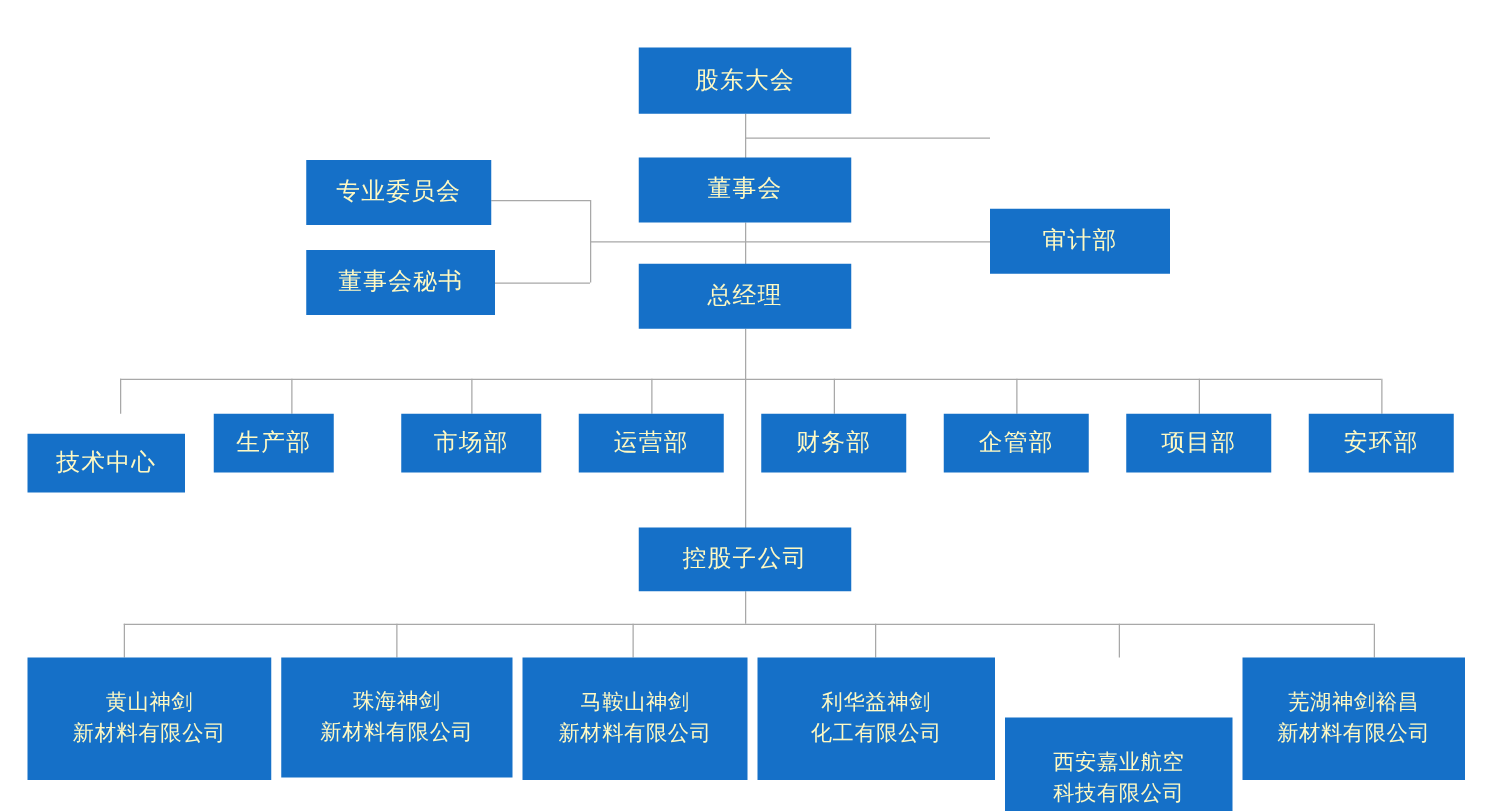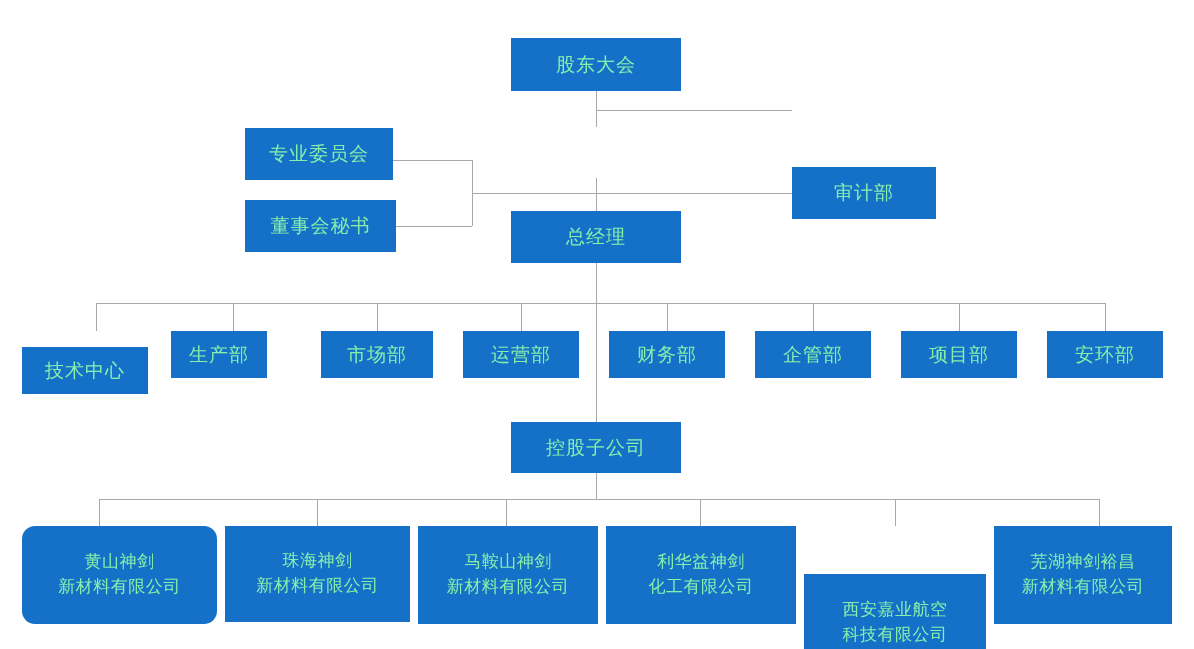--- a/index.html
+++ b/index.html
@@ -13,21 +13,21 @@
   #org-canvas {
     position: relative;
     width: 1194px;
     height: 649px;
     background: #ffffff;
     overflow: hidden;
   }
   .node {
     position: absolute;
     background: #1570c8;
-    color: #86efac;
+    color: #fef9c3;
     display: flex;
     align-items: center;
     justify-content: center;
     text-align: center;
     box-sizing: border-box;
     font-size: 19px;
     line-height: 1.35;
     letter-spacing: 1px;
     z-index: 3;
     user-select: none;
@@ -84,20 +84,23 @@
   <div class="conn v" style="left:317px; top:499px; height:27px;"></div>
   <div class="conn v" style="left:506px; top:499px; height:27px;"></div>
   <div class="conn v" style="left:700px; top:499px; height:27px;"></div>
   <div class="conn v" style="left:895px; top:499px; height:27px;"></div>
   <div class="conn v" style="left:1099px; top:499px; height:27px;"></div>
 
   <div class="node" style="left:511px; top:38px; width:170px; height:53px;">
     <span class="line">股东大会</span>
   </div>
 
+  <div class="node" style="left:511px; top:126px; width:170px; height:52px;">
+    <span class="line">董事会</span>
+  </div>
 
 
   <div class="node" style="left:792px; top:167px; width:144px; height:52px;">
     <span class="line">审计部</span>
   </div>
 
   <div class="node" style="left:511px; top:211px; width:170px; height:52px;">
     <span class="line">总经理</span>
   </div>
 
@@ -134,21 +137,21 @@
       <div class="node" style="left: 1047px; top: 331px; width: 116px; height: 47px;">
         <span class="line">安环部</span>
       </div>
     </div>
 
   <div class="node" style="left:511px; top:422px; width:170px; height:51px;">
     <span class="line">控股子公司</span>
   </div>
 
   <div id="subsidiaries-layer">
-      <div class="node two-line" style="left: 22px; top: 526px; width: 195px; height: 98px; border-radius: 13px;">
+      <div class="node two-line" style="left: 22px; top: 526px; width: 195px; height: 98px;">
         <span class="line">黄山神剑</span>
         <span class="line">新材料有限公司</span>
       </div>
       <div class="node two-line" style="left: 225px; top: 526px; width: 185px; height: 96px;">
         <span class="line">珠海神剑</span>
         <span class="line">新材料有限公司</span>
       </div>
       <div class="node two-line" style="left: 418px; top: 526px; width: 180px; height: 98px;">
         <span class="line">马鞍山神剑</span>
         <span class="line">新材料有限公司</span>

